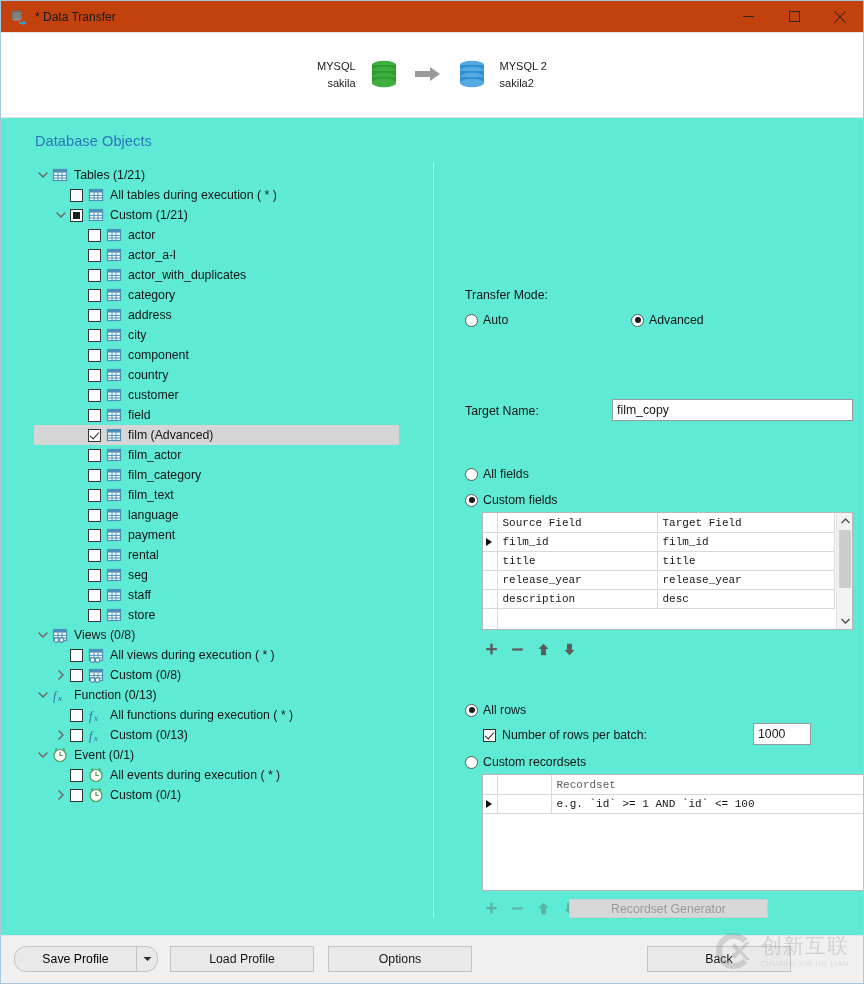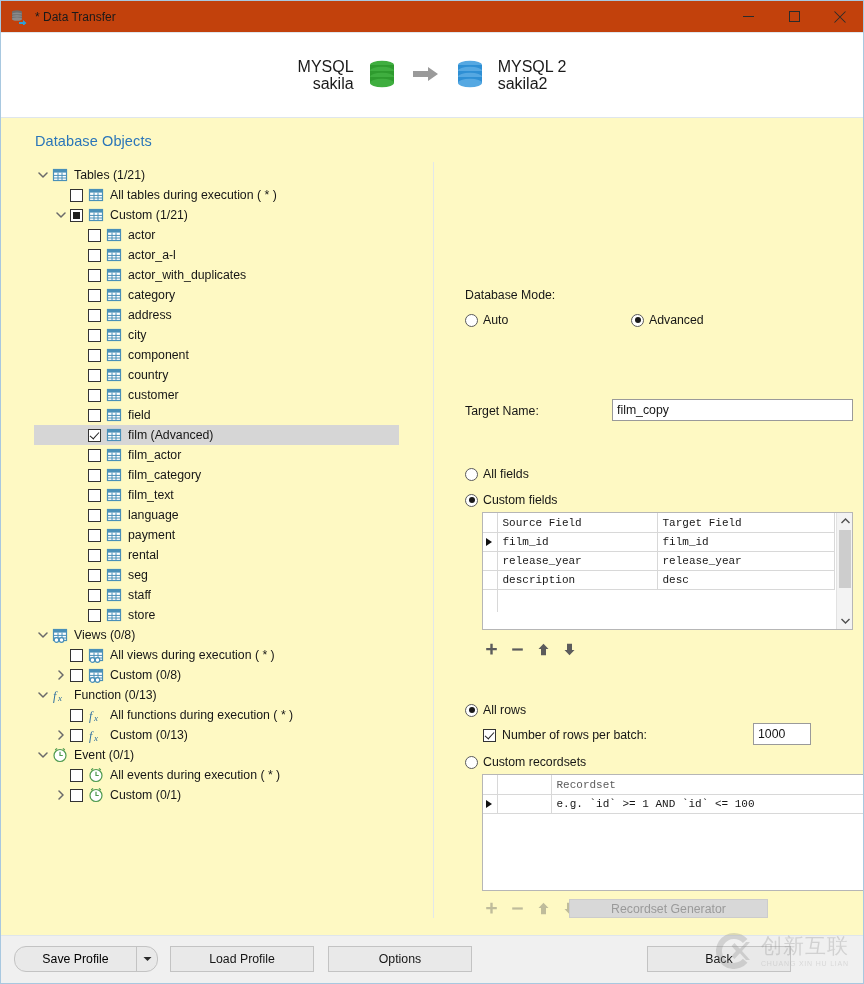--- a/index.html
+++ b/index.html
@@ -56,33 +56,33 @@
   .conn-row {
     position: absolute; left: 0; top: 0; width: 862px; height: 84px;
     display: flex; align-items: center; justify-content: center;
     gap: 0px;
   }
   .conn {
     display: flex; align-items: center; gap: 14px;
   }
   .conn-labels {
     display: flex; flex-direction: column; align-items: flex-end;
-    line-height: 17px; font-size: 16px; color: #1a1a1a;
+    line-height: 17px; font-size: 11px; color: #1a1a1a;
   }
   .conn-labels.left-align { align-items: flex-start; }
   .db-cyl { width: 28px; height: 32px; position: relative; flex: none; }
   .arrow-mid {
     width: 60px; display: flex; align-items: center; justify-content: center;
   }
 
   
   .body-area {
     position: absolute; left: 0; top: 117px;
     width: 862px; height: 818px;
-    background: #fef9c3;
+    background: #5eead4;
   }
   .section-title {
     position: absolute; left: 34px; top: 15px;
     font-size: 14.5px; color: #2b76b9; letter-spacing: .1px;
   }
   .vdivider {
     position: absolute; left: 432px; top: 44px;
     width: 1px; height: 756px;
     background: #e2e7ea;
   }
@@ -758,21 +758,21 @@
               <circle cx="8" cy="8.5" r="6" fill="#ffffff" stroke="#4f9a4f" stroke-width="1.2"></circle>
               <path d="M8 4.8 V8.5 H10.8" stroke="#4f9a4f" stroke-width="1.2" fill="none"></path>
               <path d="M3.2 3 L5 1.4 M12.8 3 L11 1.4" stroke="#4f9a4f" stroke-width="1.2" fill="none"></path>
             </svg></span>
           <span class="tlabel">Custom (0/1)</span>
         </div>
       </div>
 
     <div class="rpanel">
 
-      <span class="lbl" style="left:464px; top:170px;">Database Mode:</span>
+      <span class="lbl" style="left:464px; top:170px;">Transfer Mode:</span>
 
       <div class="radio" style="left:464px; top:195px;">
         <span class="rdot"></span>
         <span>Auto</span>
       </div>
       <div class="radio" style="left:630px; top:195px;">
         <span class="rdot on"></span>
         <span>Advanced</span>
       </div>
 
@@ -803,20 +803,25 @@
                   <th>Target Field</th>
                 </tr>
               </thead>
               <tbody>
                 <tr>
                   <td class="col-marker">
                     <span class="row-arrow"></span>
                   </td>
                   <td>film_id</td>
                   <td>film_id</td>
+                </tr>
+                <tr>
+                  <td class="col-marker"></td>
+                  <td>title</td>
+                  <td>title</td>
                 </tr>
                 <tr>
                   <td class="col-marker"></td>
                   <td>release_year</td>
                   <td>release_year</td>
                 </tr>
                 <tr>
                   <td class="col-marker"></td>
                   <td>description</td>
                   <td>desc</td>

